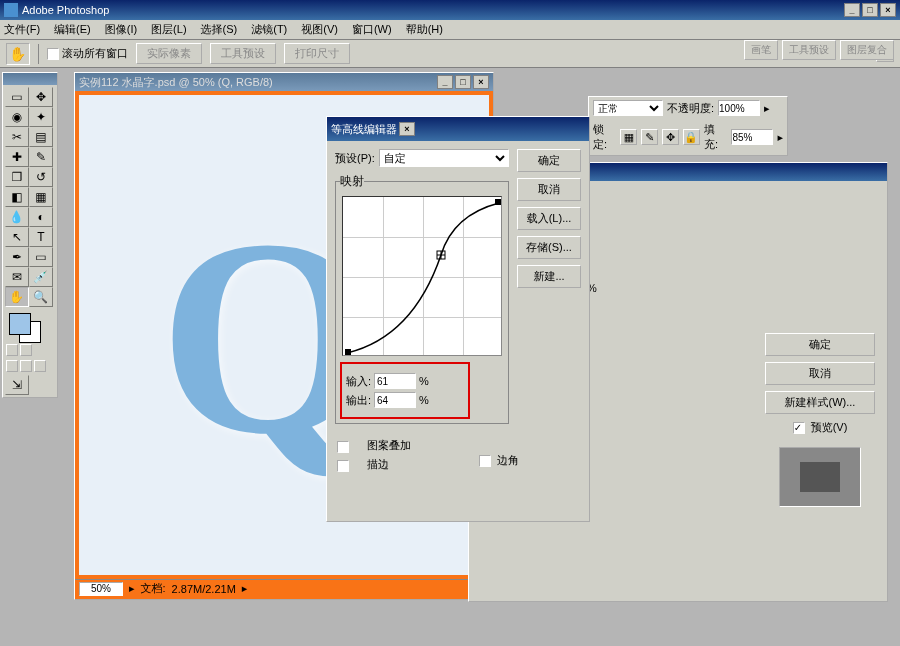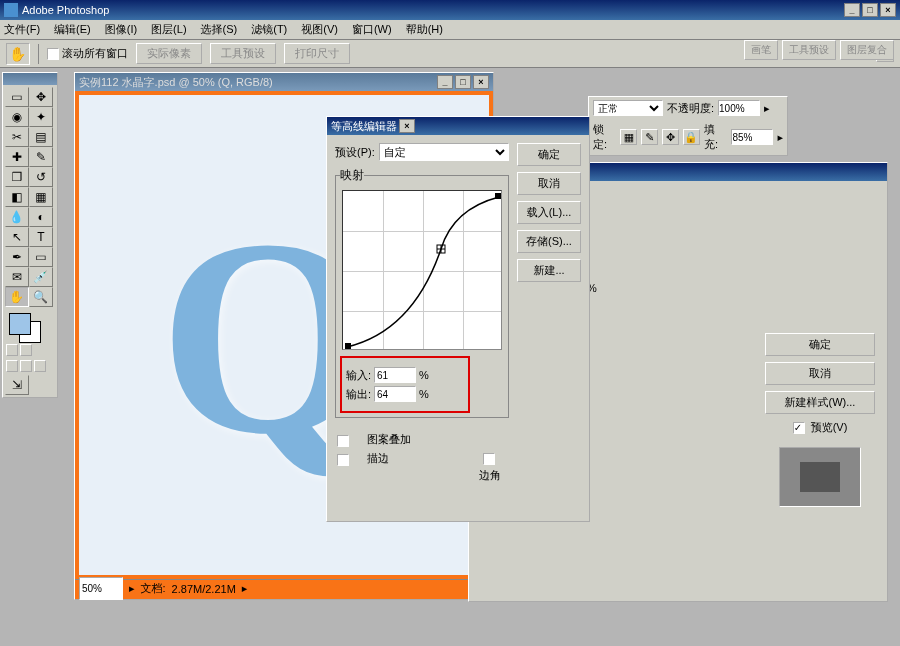--- a/index.html
+++ b/index.html
@@ -28,53 +28,53 @@
 .swatch-bg{width:22px;height:22px;background:#fff;border:1px solid #000;position:absolute;top:10px;left:14px;}
 .mini-row{display:flex;margin-top:2px;}
 .mini{width:12px;height:12px;border:1px outset #fff;margin:1px;}
 
 .doc-window { position: absolute; top: 72px; left: 74px; width: 420px; height: 528px; background: #f97316; border: 1px outset #fff;}
 .doc-title { background: linear-gradient(#5a7a9a,#7a9aba); color: #ddd; height: 18px; display: flex; align-items: center; padding: 0 4px; font-size: 10px;}
 .doc-title .spacer{flex:1;}
 .doc-canvas{background:#e8f0f8;margin:4px;height:480px;position:relative;overflow:hidden;}
 .q-shape{position:absolute;top:80px;left:80px;width:220px;height:280px;color:#7eb3dd;font-size:280px;font-weight:bold;font-family:Georgia,serif;text-shadow:2px 2px 8px rgba(255,255,255,0.6);}
 .doc-status{height:18px;display:flex;align-items:center;padding:0 4px;border-top:1px solid #888;gap:6px;}
-.doc-status input{width:44px;height:23px;border:1px inset #fff;font-size:10px;padding:0 2px;}
+.doc-status input{width:44px;height:14px;border:1px inset #fff;font-size:10px;padding:0 2px;text-align:center;}
 
 .layers-panel { position: absolute; top: 96px; left: 588px; width: 200px; background: #d0d0c8; border: 1px outset #fff;}
 .panel-tabs{display:flex;background:#b0b0a8;height:18px;}
 .panel-tabs span{padding:2px 6px;font-size:10px;border:1px outset #d0d0c8;background:#d0d0c8;cursor:pointer;}
 .panel-tabs span.inactive{background:#b0b0a8;color:#666;border:1px solid #999;}
 .panel-row{display:flex;align-items:center;padding:3px 4px;gap:4px;}
 .panel-row select,.panel-row input{border:1px inset #fff;background:#fff;font-size:10px;height:16px;}
 
 .style-dialog { position: absolute; top: 162px; left: 468px; width: 420px; height: 440px; background: #d0d0c8; border: 1px outset #fff;}
 .style-dialog .dlg-title{background:linear-gradient(#0a246a,#3a6ea5);height:18px;display:flex;align-items:center;padding:0 4px;color:#fff;}
 .style-body{display:flex;height:420px;}
 .style-right{flex:1;padding:10px;position:relative;}
 .style-btns{position:absolute;top:170px;right:12px;width:110px;display:flex;flex-direction:column;gap:6px;}
 .dlg-btn{border:1px outset #fff;background:#d0d0c8;padding:3px 6px;text-align:center;cursor:pointer;}
 .preview-box{width:82px;height:60px;background:#888;border:1px inset #fff;margin:6px auto;display:flex;align-items:center;justify-content:center;}
 .preview-box div{width:40px;height:30px;background:#555;}
 
 .contour-dialog { position: absolute; top: 116px; left: 326px; width: 264px; height: 406px; background: #d0d0c8; border: 1px outset #fff; z-index: 50;}
-.contour-dialog .dlg-title{background:linear-gradient(#0a246a,#3a6ea5);height:18px;display:flex;align-items:center;padding:0 4px;color:#fff;font-size:11px;}
+.contour-dialog .dlg-title{background:linear-gradient(#0a246a,#3a6ea5);height:24px;display:flex;align-items:center;padding:0 4px;color:#fff;font-size:11px;}
 .contour-body{padding:8px;display:flex;gap:8px;}
 .contour-left{flex:1;}
 .contour-right{width:64px;display:flex;flex-direction:column;gap:6px;}
 .field-row{display:flex;align-items:center;gap:4px;margin-bottom:6px;}
 .field-row select{flex:1;border:1px inset #fff;background:#fff;height:18px;}
 .curve-group{border:1px solid #888;padding:4px;margin-top:4px;}
 .curve-box{width:160px;height:160px;background:#fff;border:1px inset #888;position:relative;margin:2px auto;}
 .curve-box .grid-v,.curve-box .grid-h{position:absolute;background:#ccc;}
 .curve-box svg{position:absolute;top:0;left:0;}
 .io-box{border:2px solid #d00;padding:6px 4px;margin-top:6px;width:130px;}
 .io-row{display:flex;align-items:center;gap:3px;margin:3px 0;}
 .io-row input{width:42px;border:1px inset #fff;background:#fff;height:16px;font-size:10px;padding:0 2px;}
-.corner-check{position:absolute;top:336px;left:152px;display:flex;align-items:center;gap:3px;flex-direction:column;}
+.corner-check{position:absolute;top:336px;left:152px;display:flex;align-items:center;gap:3px;}
 .contour-lower{padding:4px 8px;}
 .contour-lower .item{padding:2px;display:flex;align-items:flex-end;gap:15px;font-size:10px;}
 
 .right-quick{position:absolute;top:40px;right:6px;display:flex;gap:4px;}
 .right-quick .qb{border:1px outset #fff;background:#d0d0c8;padding:2px 6px;font-size:10px;color:#888;}
 .ficon{width:18px;height:16px;border:1px outset #fff;background:#d0d0c8;display:inline-flex;align-items:center;justify-content:center;}
 </style>
 </head>
 <body>
 

